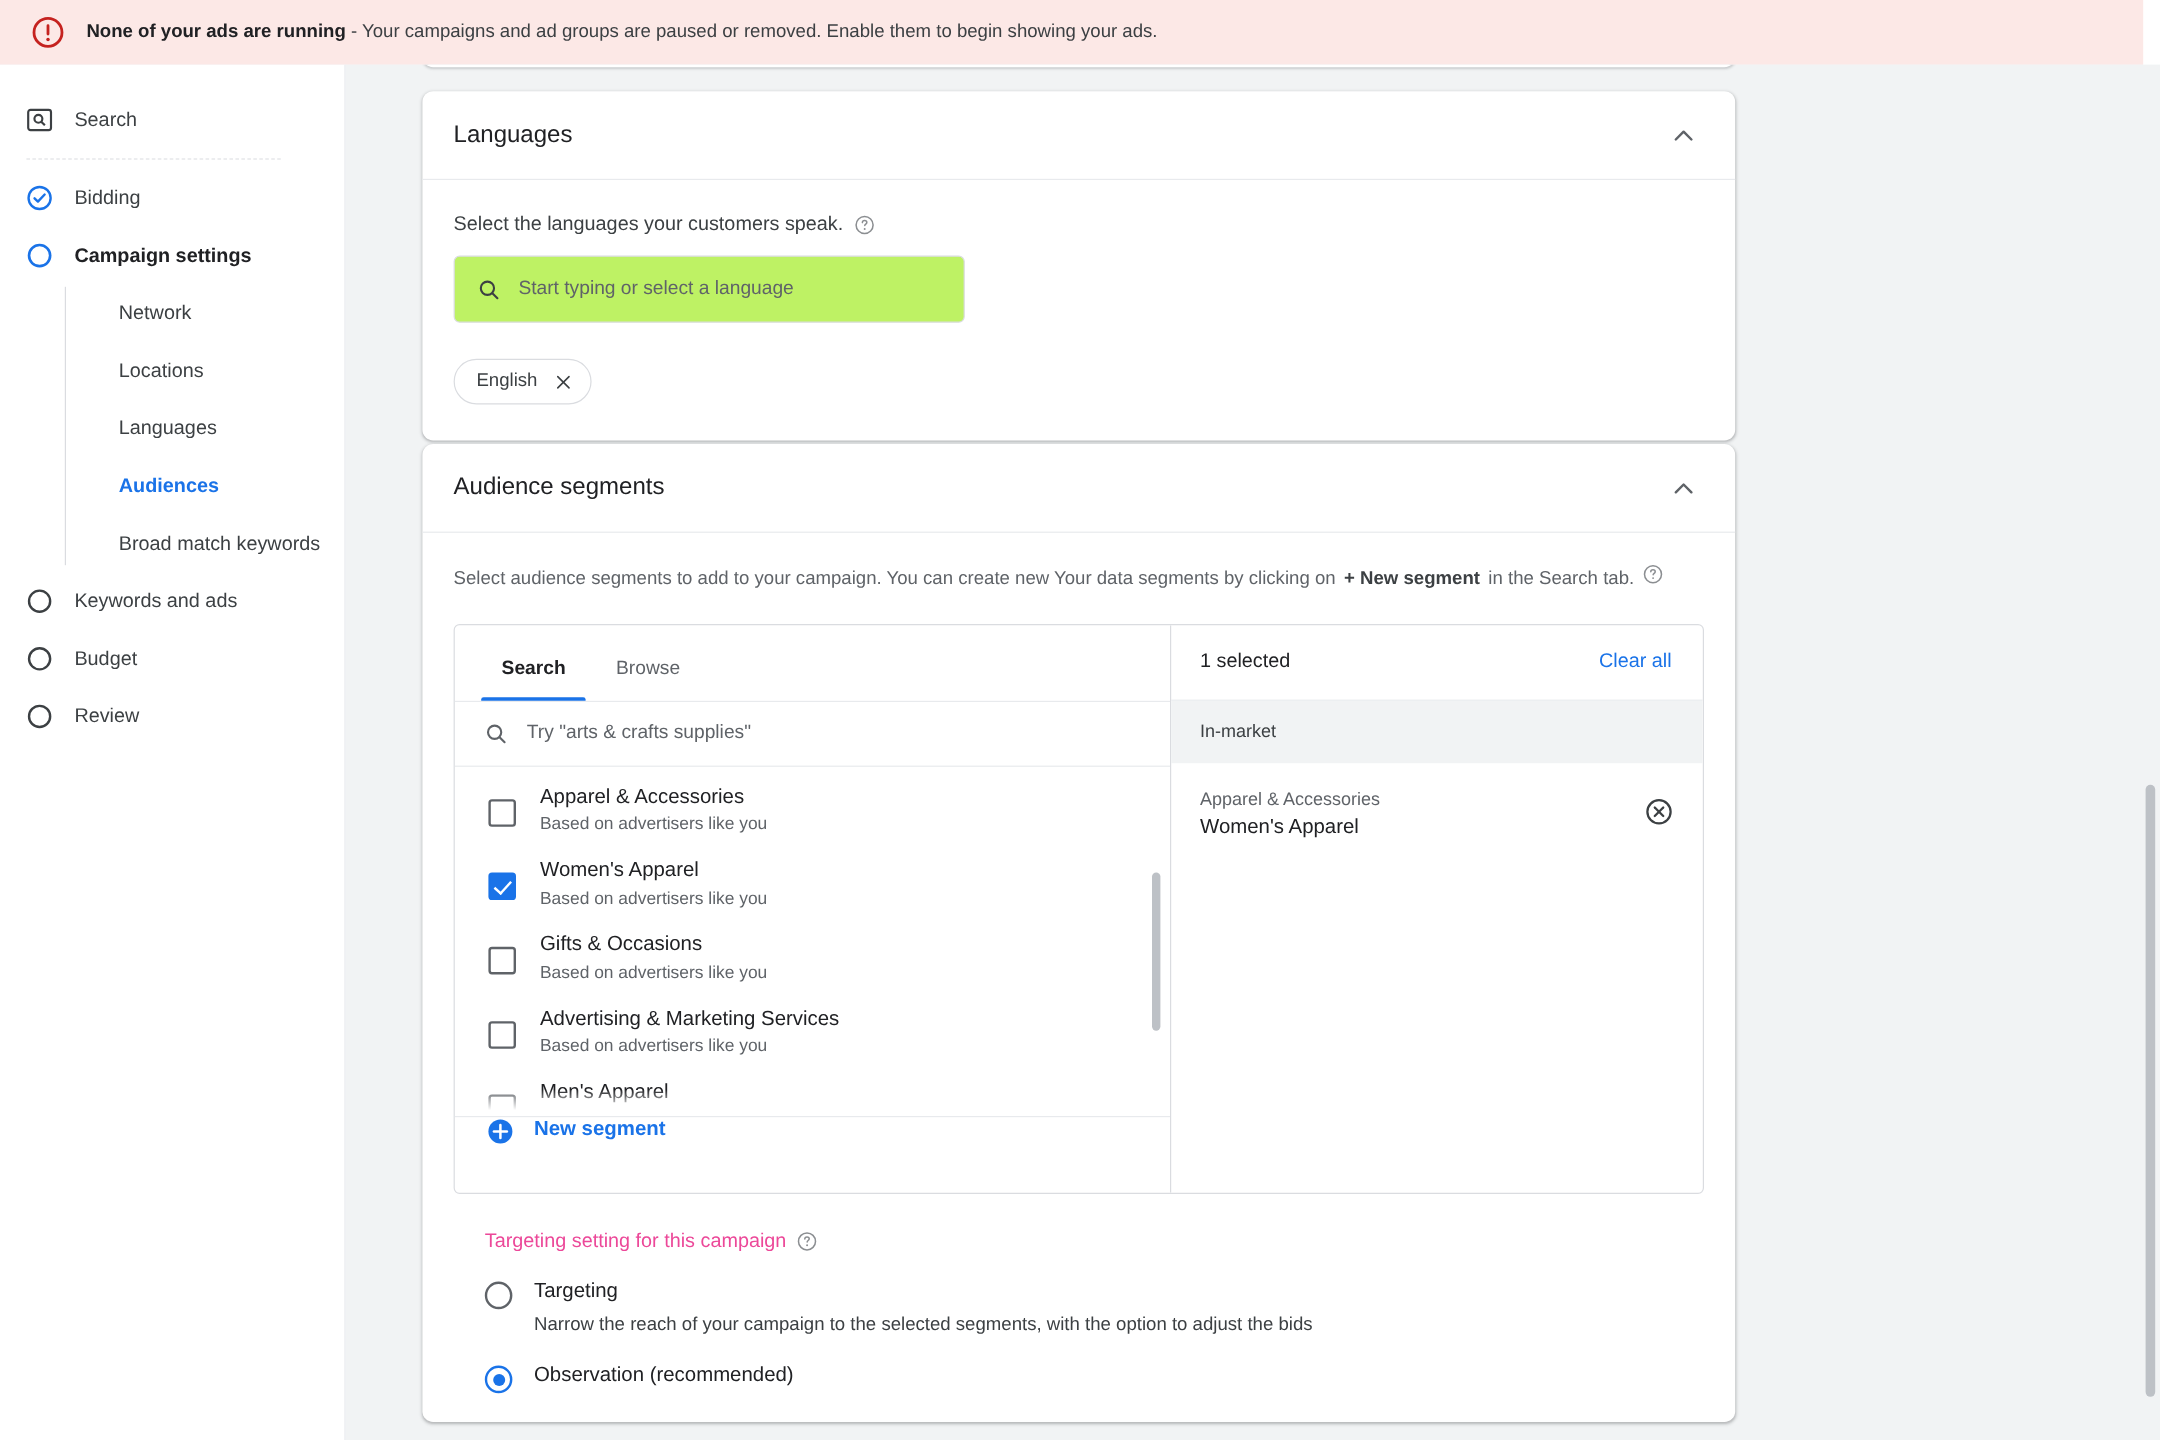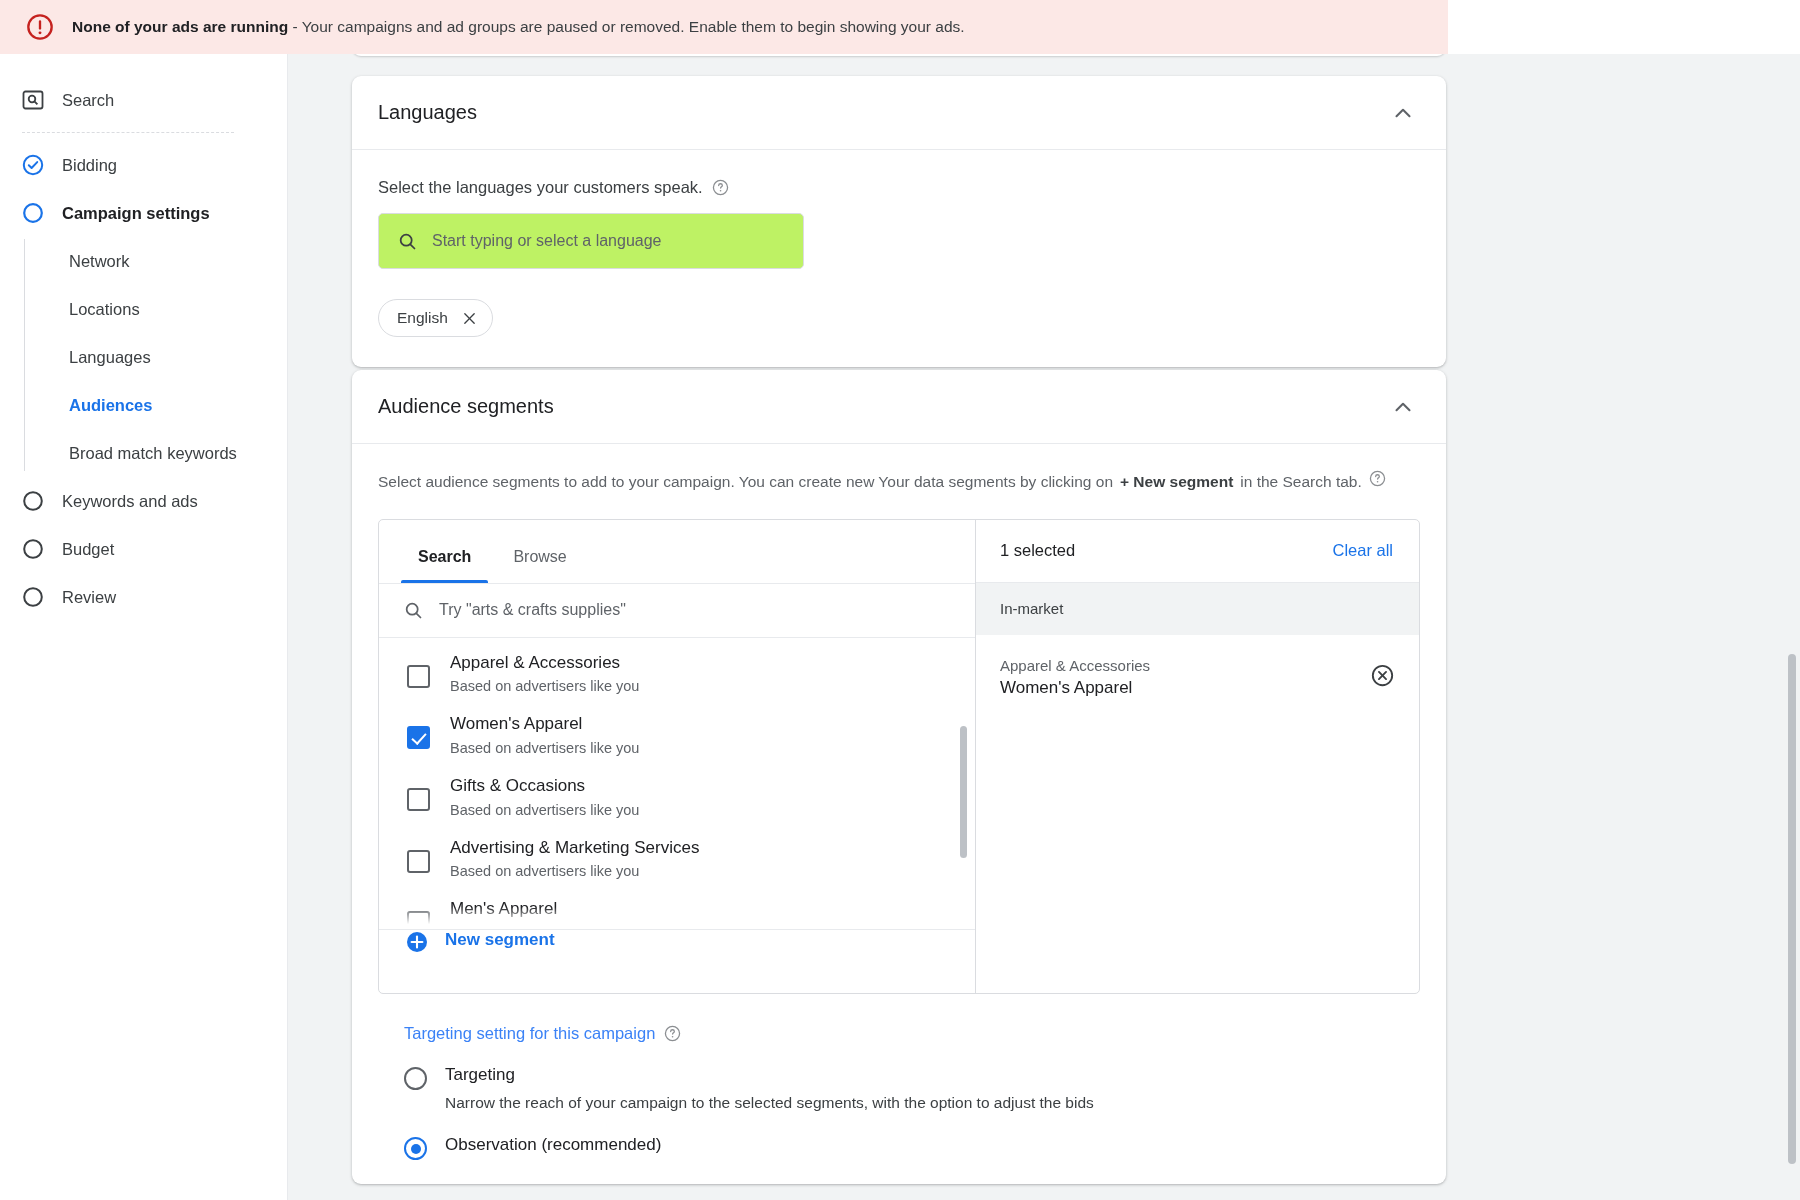--- a/index.html
+++ b/index.html
@@ -8,21 +8,21 @@
     width: 1800px; height: 1200px;
     background: #ffffff;
     font-family: "Liberation Sans", sans-serif;
     overflow: hidden;
   }
   #root { position: relative; width: 1800px; height: 1200px; background: #fff; }
 
   
   .alert-banner {
     position: absolute; top: 0; left: 0;
-    width: 1448px; height: 54px;
+    width: 1786px; height: 54px;
     background: #fce8e6;
     display: flex; align-items: center;
     padding-left: 26px;
   }
   .alert-icon { width: 28px; height: 28px; flex: 0 0 28px; margin-right: 18px; }
   .alert-text { font-size: 15.5px; color: #202124; line-height: 1.3; }
   .alert-text b { font-weight: 700; }
   .alert-text span.normal { font-weight: 400; color: #3c4043; }
 
   
@@ -45,21 +45,21 @@
     cursor: pointer;
   }
   .nav-ico { width: 26px; height: 26px; flex: 0 0 26px; margin-right: 16px; display:flex; align-items:center; justify-content:center;}
   .nav-label { font-size: 16.5px; color: #3c4043; }
   .nav-label.bold { font-weight: 700; color: #202124; }
   .nav-divider {
     margin: 8px 20px 8px 22px;
     border-bottom: 1px dashed #dadce0;
     width: 212px;
   }
-  .subnav { position: relative; margin-left: 24px; padding-left: 0; }
+  .subnav { position: relative; margin-left: 54px; padding-left: 0; }
   .subnav:before {
     content: ""; position: absolute; left: 0px; top: 2px;
     width: 1px; height: calc(100% - 8px); background: #dadce0;
   }
   .subnav-row {
     display: flex; align-items: center;
     height: 48px;
     padding-left: 45px;
     cursor: pointer;
   }
@@ -190,21 +190,21 @@
     display: flex; align-items: center; padding-left: 24px;
     font-size: 15px; color: #3c4043;
   }
   .sel-row { display: flex; align-items: flex-start; padding: 22px 24px 0 24px; }
   .sel-texts { flex: 1; }
   .sel-parent { font-size: 15px; color: #5f6368; }
   .sel-child { font-size: 17px; color: #202124; margin-top: 4px; }
   .remove-ico { width: 25px; height: 25px; flex: 0 0 25px; cursor: pointer; margin-top: 6px; }
 
   .targeting-block { padding: 30px 26px 0 26px; }
-  .targeting-label { font-size: 16.5px; color: #3b82f6; display: flex; align-items: center; gap: 9px; }
+  .targeting-label { font-size: 16.5px; color: #ec4899; display: flex; align-items: center; gap: 9px; }
   .radio-row { display: flex; gap: 18px; margin-top: 22px; cursor: pointer; }
   .radio {
     width: 23px; height: 23px; flex: 0 0 23px; margin-top: 2px;
     border: 2px solid #5f6368; border-radius: 50%; background: #fff;
   }
   .radio.on { border-color: #1a73e8; position: relative; }
   .radio.on:after {
     content:""; position: absolute; left: 4.5px; top: 4.5px;
     width: 10px; height: 10px; border-radius: 50%; background: #1a73e8;
   }

